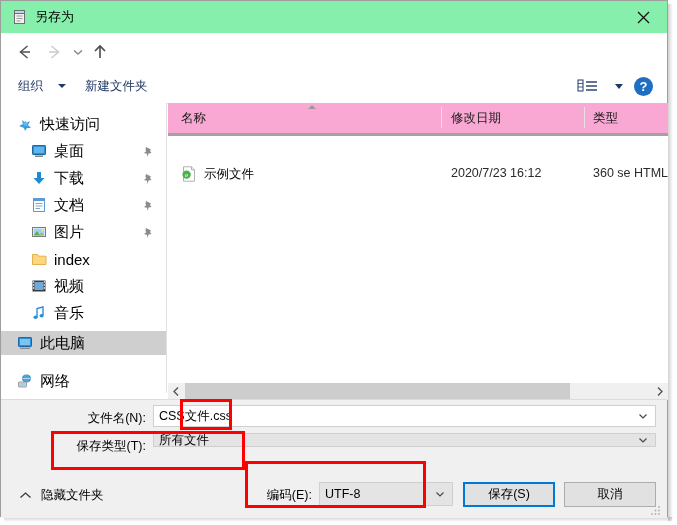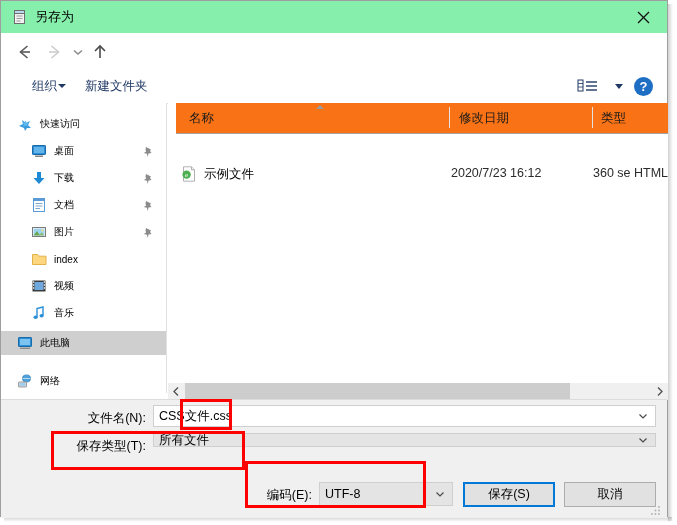--- a/index.html
+++ b/index.html
@@ -221,45 +221,45 @@
     cursor: default;
   }
   .nav-item.selected { background: #cfcfcf; }
   .nav-ico {
     width: 16px; height: 16px;
     margin-left: 0px;
     flex: none;
     position: relative;
   }
   .nav-lbl {
-    font-size: 10px;
+    font-size: 15px;
     color: #000000;
     margin-left: 7px;
     white-space: nowrap;
   }
   .pin {
     position: absolute;
     right: 12px; top: 5px;
     width: 11px; height: 12px;
   }
 
   
   .filelist {
     position: absolute;
     left: 167px; top: 102px;
     width: 500px; height: 290px;
     background: #ffffff;
     overflow: hidden;
   }
   .col-head {
     position: absolute;
-    left: 8px; top: 0;
+    left: 0; top: 0;
     width: 100%; height: 30px;
-    border-bottom: 1px solid #a3a3a3;
-    background: #f97316;
+    border-bottom: 3px solid #a3a3a3;
+    background: #f9a8d4;
   }
   .col-title {
     position: absolute;
     top: 7px;
     font-size: 12.5px;
     color: #1a1a1a;
     white-space: nowrap;
     cursor: default;
   }
   .col-div {
@@ -504,21 +504,21 @@
           <svg width="14" height="14" viewBox="0 0 14 14">
             <circle cx="5.8" cy="5.8" r="3.9" fill="none" stroke="#8a8a8a" stroke-width="1.1"></circle>
             <line x1="8.8" y1="8.8" x2="12.4" y2="12.4" stroke="#8a8a8a" stroke-width="1.1"></line>
           </svg>
         </span>
         <span class="search-ph">搜索"w3cschool"</span>
       </div>
     </div>
 
     <div class="cmdbar">
-      <span class="cmd-item" style="left:31px;text-align:right;">组织</span>
+      <span class="cmd-item" style="left:17px;text-align:right;">组织</span>
       <span class="cmd-caret" style="left:57px;"></span>
       <span class="cmd-item" style="left:84px;">新建文件夹</span>
       <div class="viewbtn">
         <svg width="26" height="18" viewBox="0 0 26 18">
           <rect x="1" y="3" width="5" height="11" fill="none" stroke="#1f3864" stroke-width="1"></rect>
           <line x1="1" y1="6.5" x2="6" y2="6.5" stroke="#1f3864" stroke-width="0.8"></line>
           <line x1="1" y1="10" x2="6" y2="10" stroke="#1f3864" stroke-width="0.8"></line>
           <line x1="9" y1="5" x2="20" y2="5" stroke="#1f3864" stroke-width="1.4"></line>
           <line x1="9" y1="9" x2="20" y2="9" stroke="#1f3864" stroke-width="1.4"></line>
           <line x1="9" y1="13" x2="20" y2="13" stroke="#1f3864" stroke-width="1.4"></line>
@@ -748,20 +748,28 @@
           <circle cx="9" cy="3" r="0.9" fill="#b0b0b0"></circle>
           <circle cx="9" cy="6.5" r="0.9" fill="#b0b0b0"></circle>
           <circle cx="5.5" cy="6.5" r="0.9" fill="#b0b0b0"></circle>
           <circle cx="9" cy="10" r="0.9" fill="#b0b0b0"></circle>
           <circle cx="5.5" cy="10" r="0.9" fill="#b0b0b0"></circle>
           <circle cx="2" cy="10" r="0.9" fill="#b0b0b0"></circle>
         </svg>
       </div>
     </div>
 
+    <div class="hidefolders">
+      <span style="display:flex;">
+        <svg width="13" height="9" viewBox="0 0 13 9">
+          <path d="M1.5 6.5 L6.5 2 L11.5 6.5" fill="none" stroke="#3a3a3a" stroke-width="1.3"></path>
+        </svg>
+      </span>
+      <span class="hf-txt">隐藏文件夹</span>
+    </div>
 
   </div>
 
   <div class="annot" style="left:180px; top:399px; width:52px; height:31px;"></div>
   <div class="annot" style="left:51px; top:431px; width:194px; height:39px;"></div>
   <div class="annot" style="left:245px; top:461px; width:181px; height:47px;"></div>
 
 </div>
 
 </body></html>

